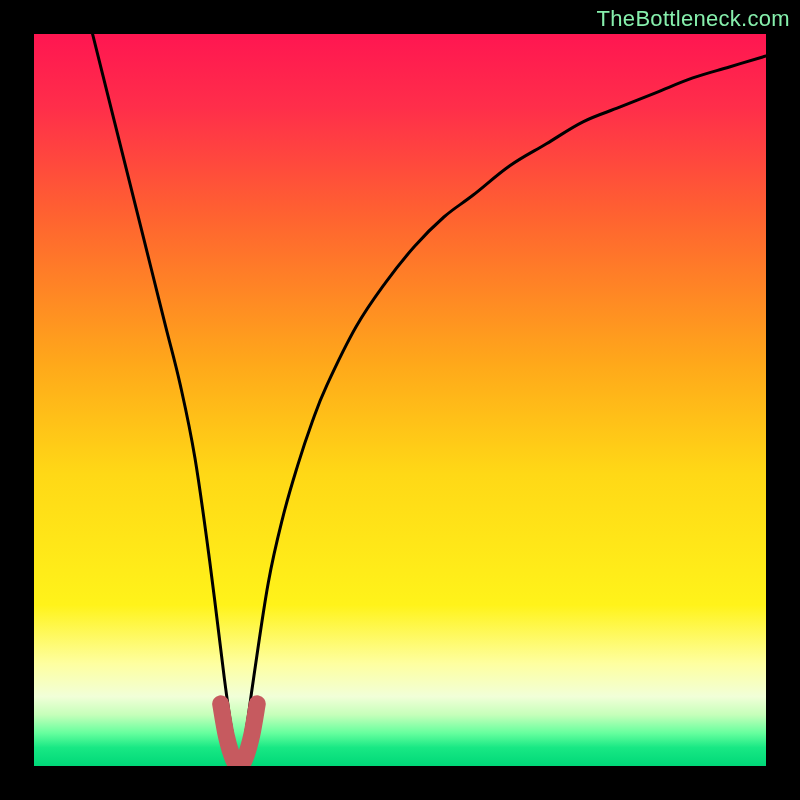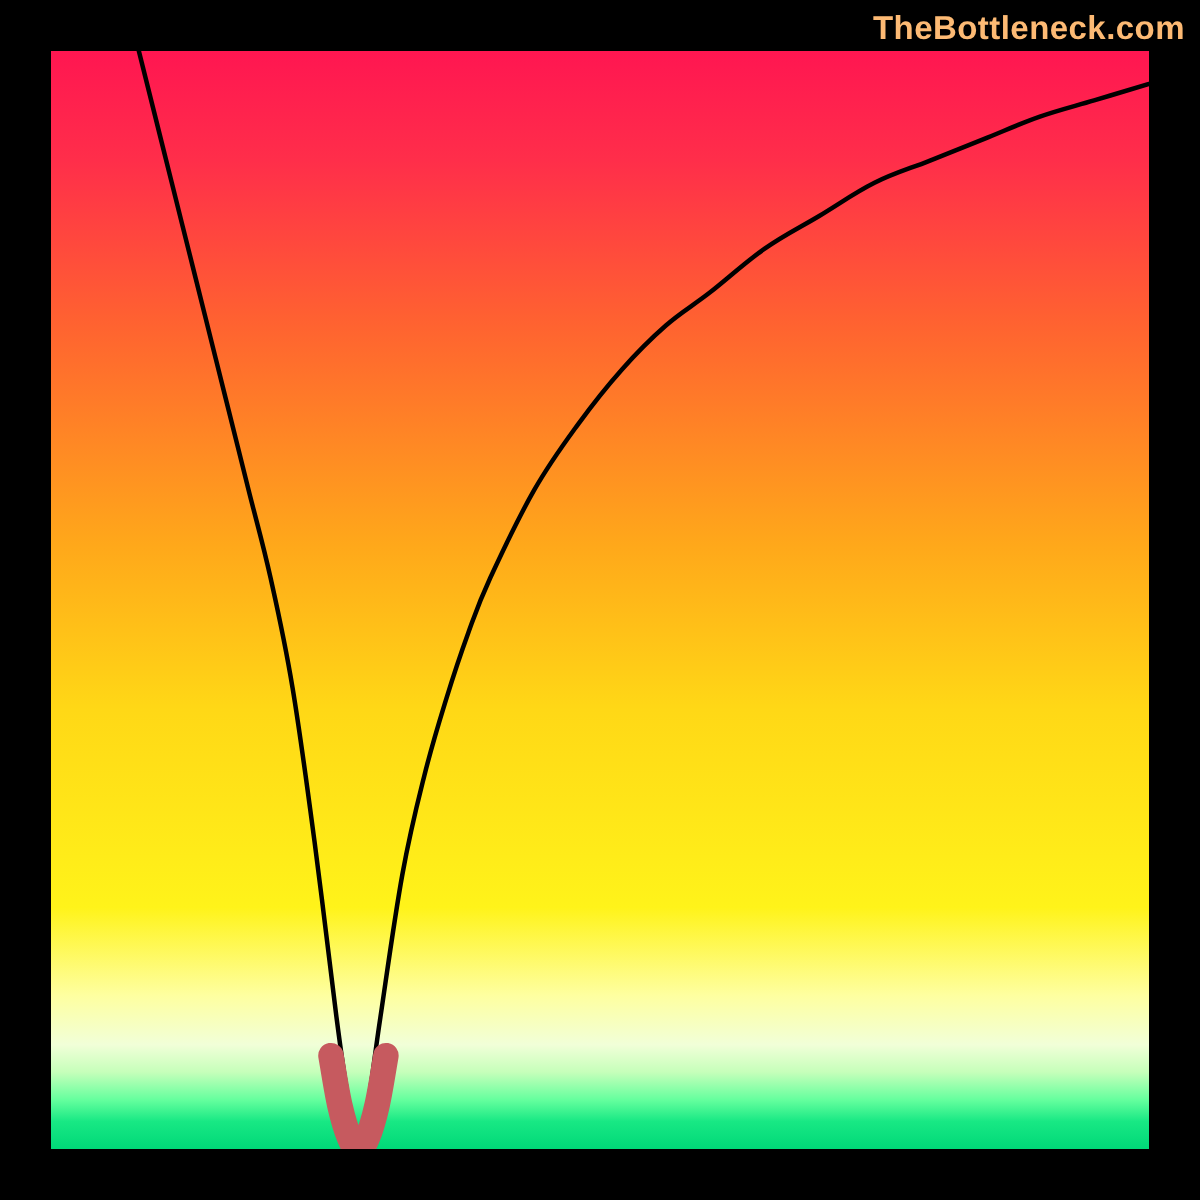--- a/index.html
+++ b/index.html
@@ -16,22 +16,22 @@
     left: 0; top: 0;
     width: 800px;
     height: 800px;
     background: #000;
   }
   .watermark {
     position: absolute;
     top: 6px;
     right: 10px;
     font-size: 22px;
-    font-weight: 700;
-    color: #fdba74;
+    font-weight: 400;
+    color: #86efac;
     letter-spacing: 0.3px;
     text-align: center;
   }
   .plot-wrap {
     position: absolute;
     left: 34px;
     top: 34px;
     width: 732px;
     height: 732px;
   }

